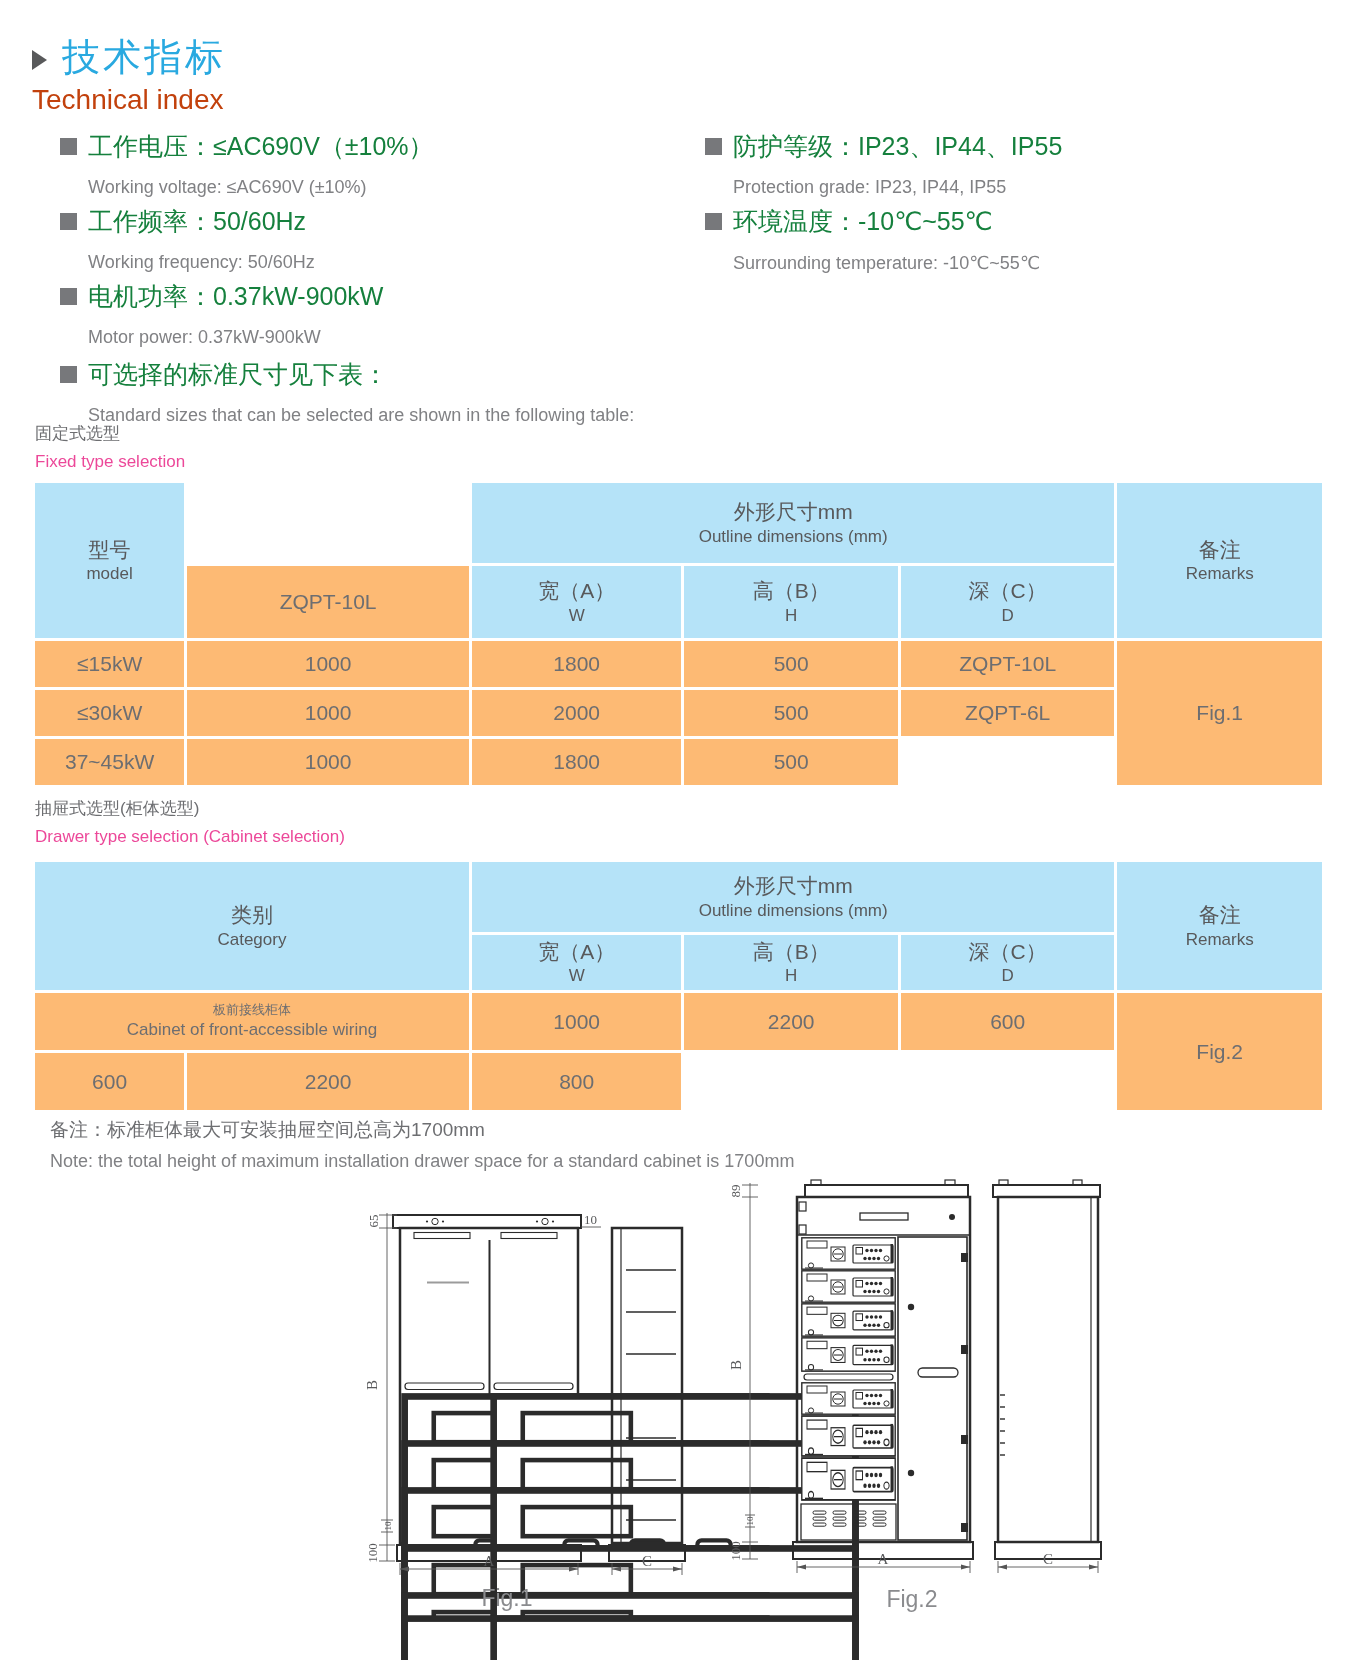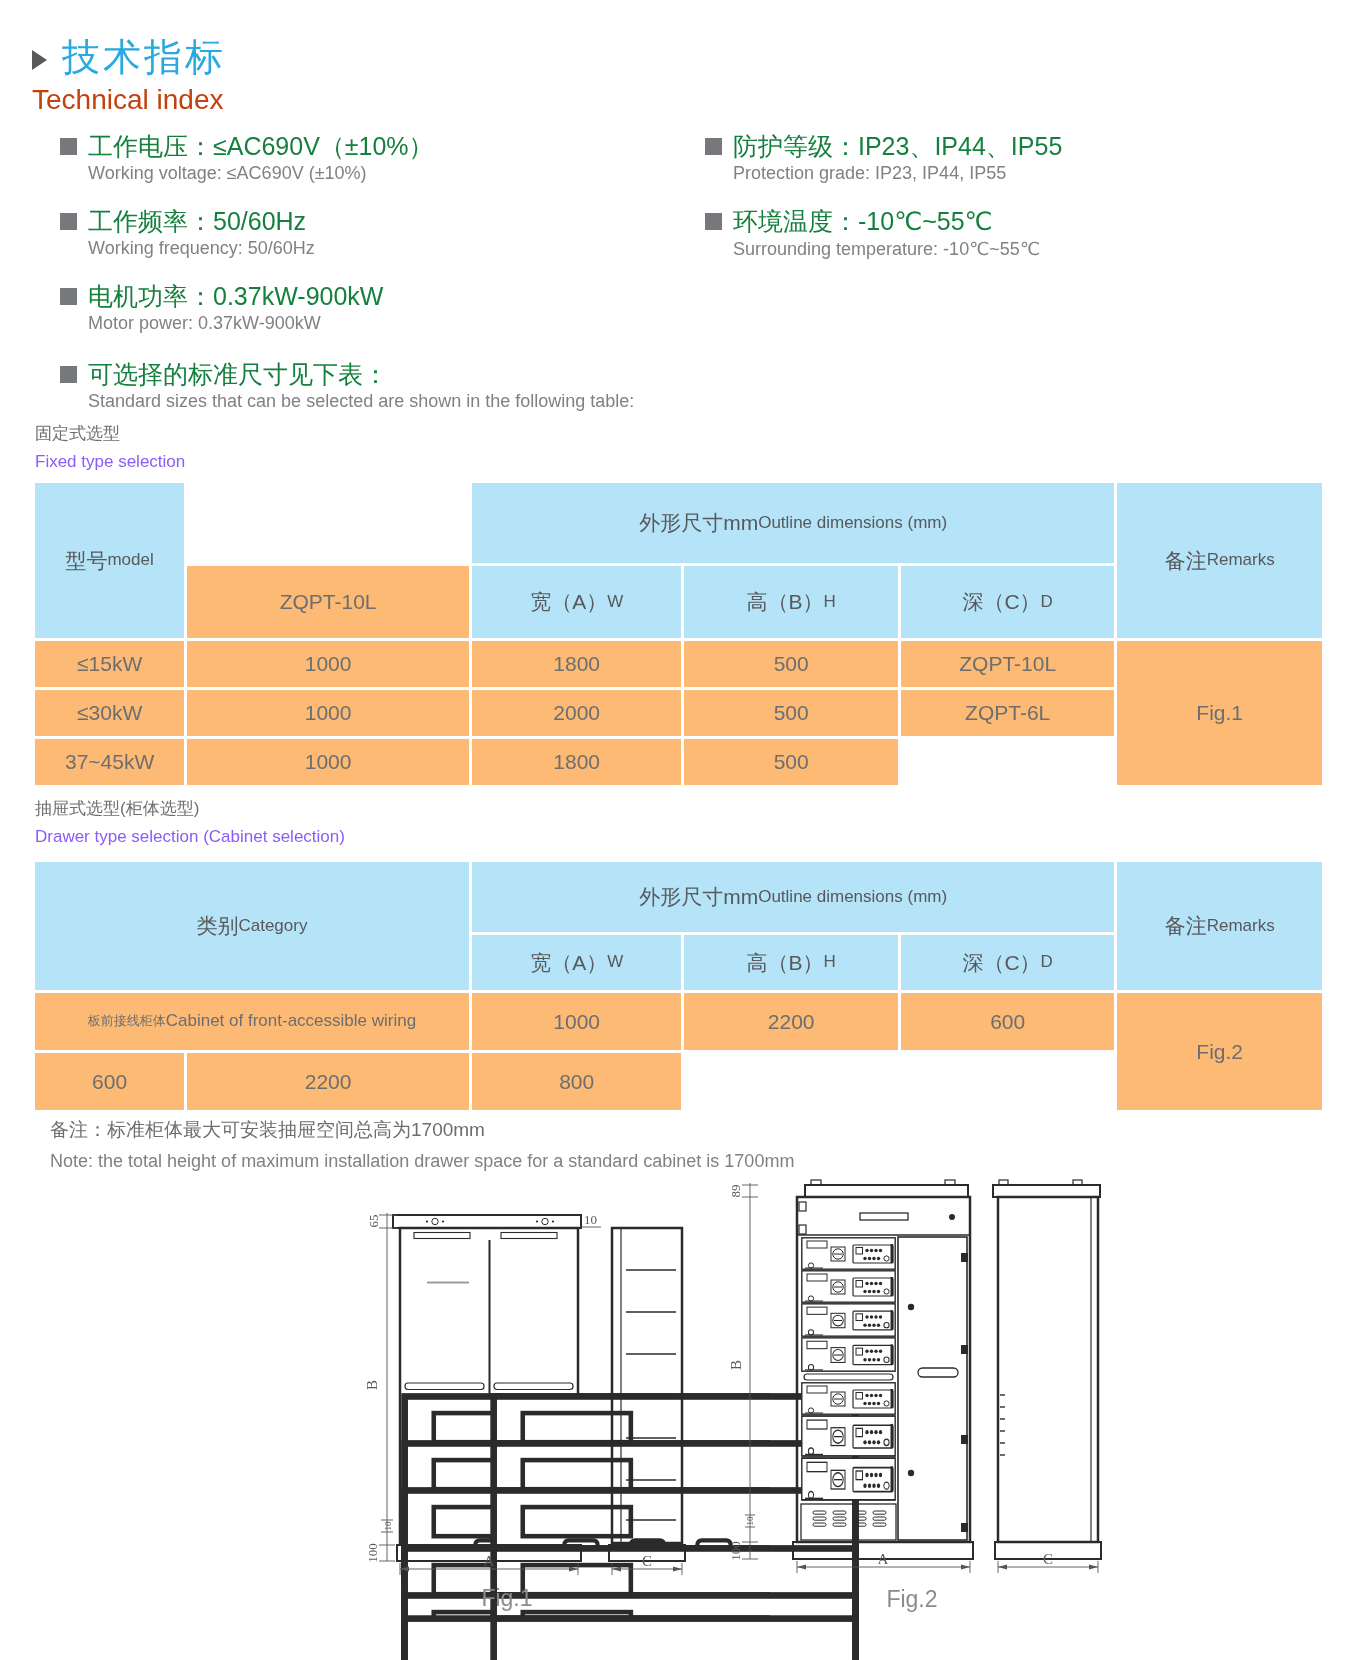--- a/index.html
+++ b/index.html
@@ -10,31 +10,31 @@
   .title-block{left:32px;top:36px;}
   .tri{position:absolute;left:0;top:14px;width:0;height:0;
        border-left:15px solid #58595b;border-top:10px solid transparent;border-bottom:10px solid transparent;}
   .title-zh{margin-left:30px;font-size:38px;letter-spacing:3px;color:#29a9e0;line-height:1.15;}
   .title-en{font-size:28px;color:#c2410c;margin-top:4px;}
   
   .specs{left:60px;top:125px;width:1280px;height:300px;}
   .spec{position:absolute;}
   .spec .zh-row{display:flex;align-items:center;font-size:25px;color:#15803d;}
   .bullet{width:17px;height:17px;background:#77787b;margin-right:11px;flex:0 0 auto;}
-  .spec .en-row{margin-left:28px;font-size:18px;color:#808184;}
+  .spec .en-row{margin-left:28px;margin-top:14px;font-size:18px;color:#808184;}
   
   .seclabel{font-size:17px;color:#6d6e71;line-height:1;}
-  .seclabel .en{margin-top:9px;color:#8b5cf6;text-align:center;}
+  .seclabel .en{margin-top:9px;color:#ec4899;text-align:center;}
   
   .gtable{display:grid;gap:3px;width:1287px;left:35px;}
   .t1{top:483px;grid-template-columns:151fr 285fr 212fr 216fr 216fr 207fr;
       grid-template-rows:80px 72px 46px 46px 46px;}
   .t2{top:862px;grid-template-columns:151fr 285fr 212fr 216fr 216fr 207fr;
       grid-template-rows:70px 55px 57px 57px;}
-  .cell{display:flex;justify-content:center;align-items:center;text-align:center;}
+  .cell{display:flex;flex-direction:column;justify-content:center;align-items:center;text-align:center;}
   .hd{background:#b5e3f8;color:#58595b;}
   .bd{background:#fdba74;color:#6d6e71;font-size:21px;}
   .zh{font-size:21px;line-height:1.3;}
   .en{font-size:17px;line-height:1.3;}
   .bd .en{color:#6d6e71;}
   .c12{grid-column:1/3;} .c35{grid-column:3/6;} .r12{grid-row:1/3;}
   .r35{grid-row:3/6;} .r34{grid-row:3/5;}
   
   .note{left:50px;top:1120px;font-size:19px;color:#6d6e71;line-height:1;}
   .note .en{margin-top:11px;font-size:18px;color:#808184;}

